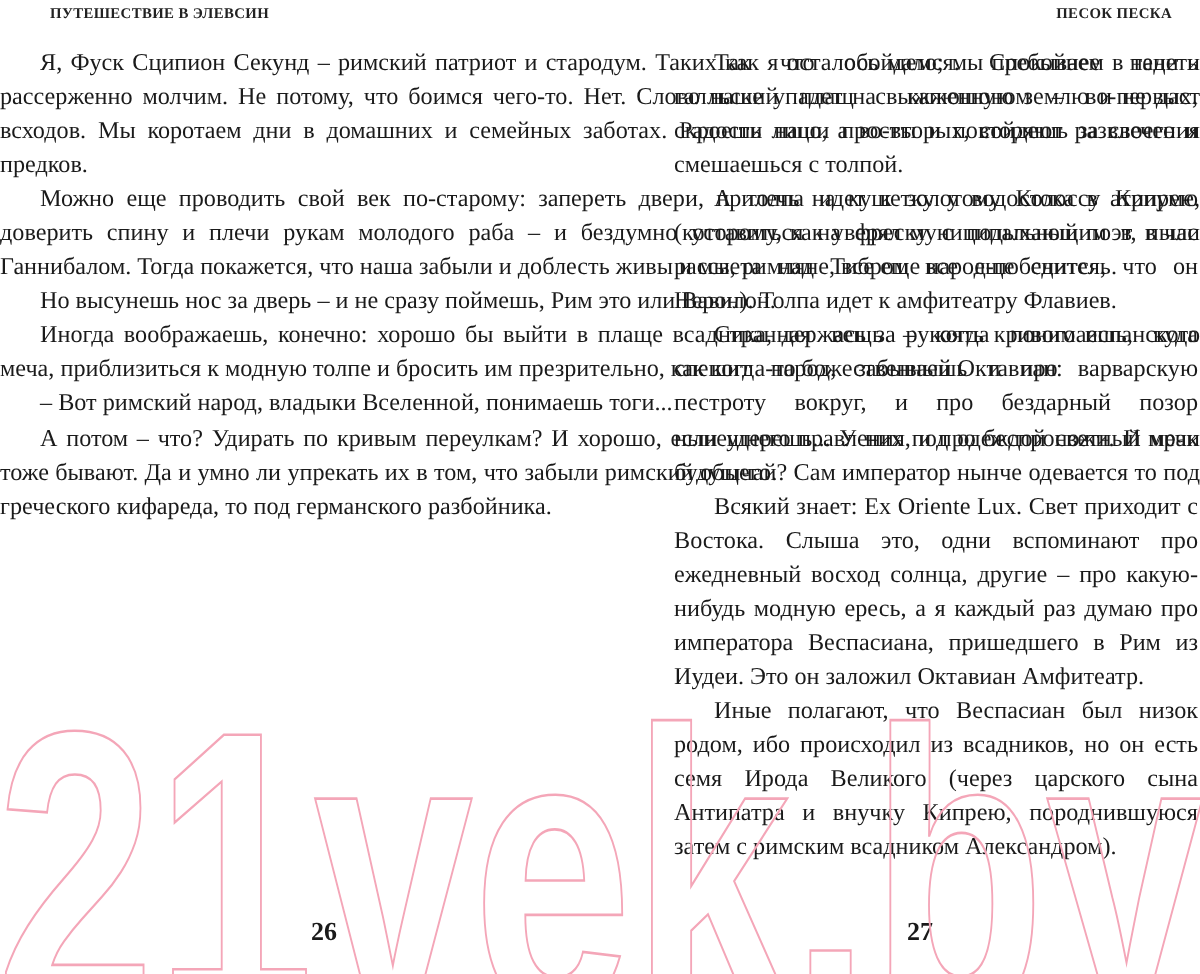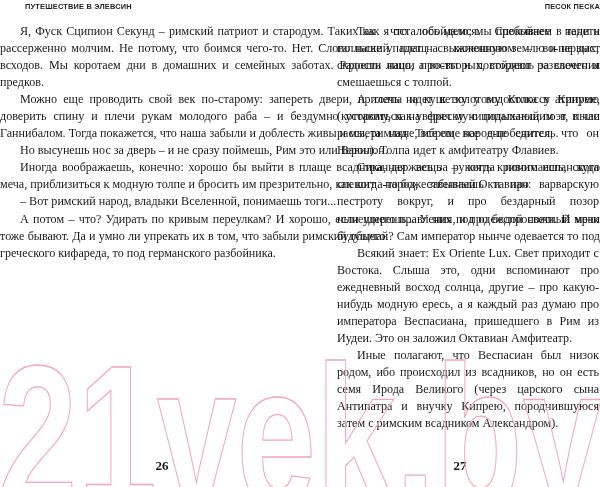--- a/index.html
+++ b/index.html
@@ -6,25 +6,25 @@
   body {
     width: 600px; height: 487px; position: relative; overflow: hidden;
     font-family: "Liberation Serif", serif; color: #1a1a1a;
   }
   .spread { position: absolute; inset: 0; display: flex; }
   .page { position: relative; width: 300px; height: 487px; box-sizing: border-box; }
   .page.left { padding: 0 20px 0 27px; }
   .page.right { padding: 0 0 0 35px; }
   .running-head {
     position: absolute; top: 2px;
-    font-family: Liberation Sans, sans-serif; font-size: 7.4px; font-weight: bold;
+    font-family: Liberation Serif, serif; font-size: 7.4px; font-weight: bold;
     letter-spacing: 0.2px; color: #222; text-transform: uppercase;
   }
   .page.left .running-head { left: 25px; }
-  .page.right .running-head { right: 0; }
+  .page.right .running-head { right: 14px; }
   .body-text { position: absolute; top: 23px; }
   .para {
     margin: 0; font-size: 12.1px; line-height: 17.05px; text-align: justify;
     text-indent: 20px; hyphens: manual;
   }
   .folio {
     position: absolute; top: 458px; font-size: 13px; font-weight: bold;
     width: 100%; text-align: center;
   }
   .page.left .folio { left: 12px; }

